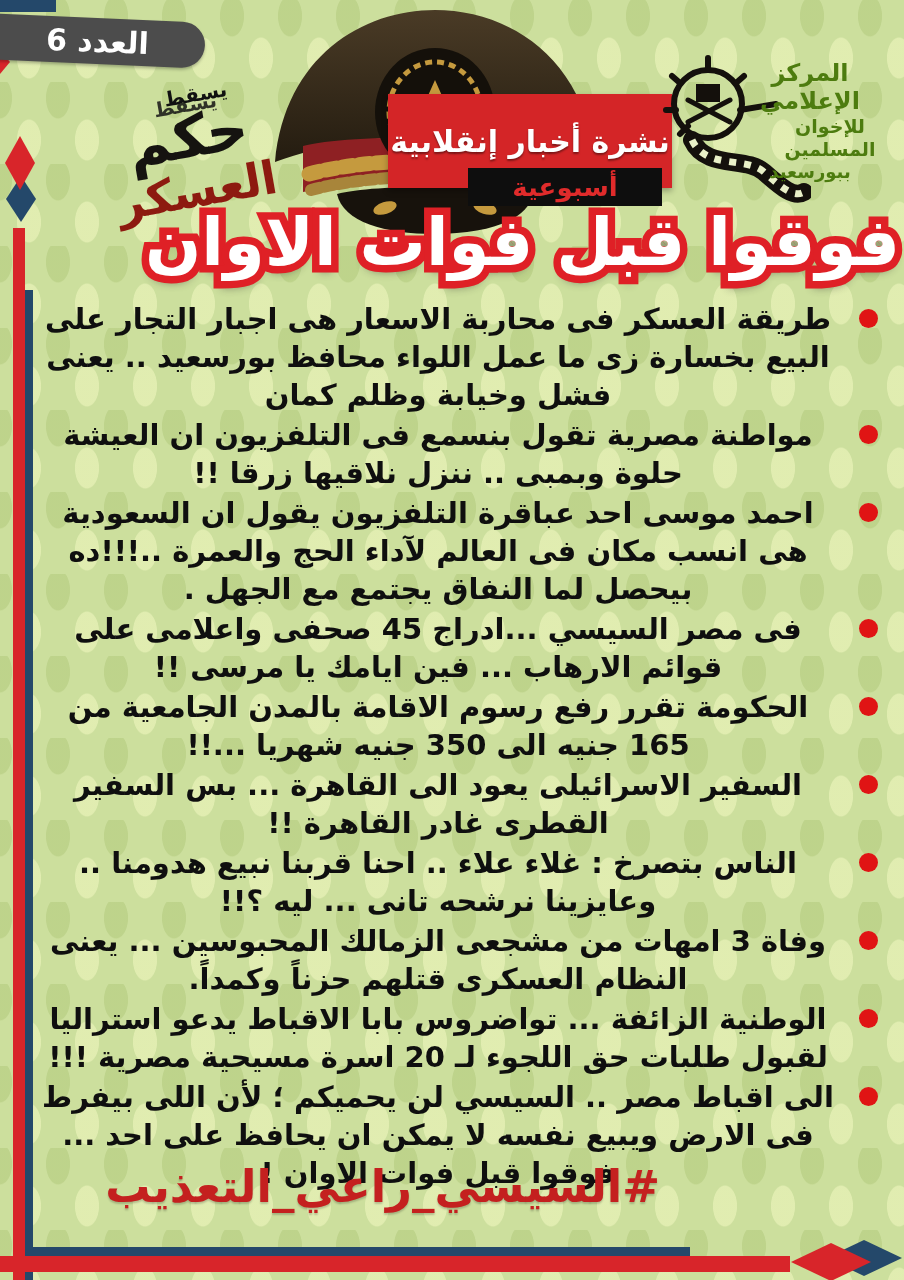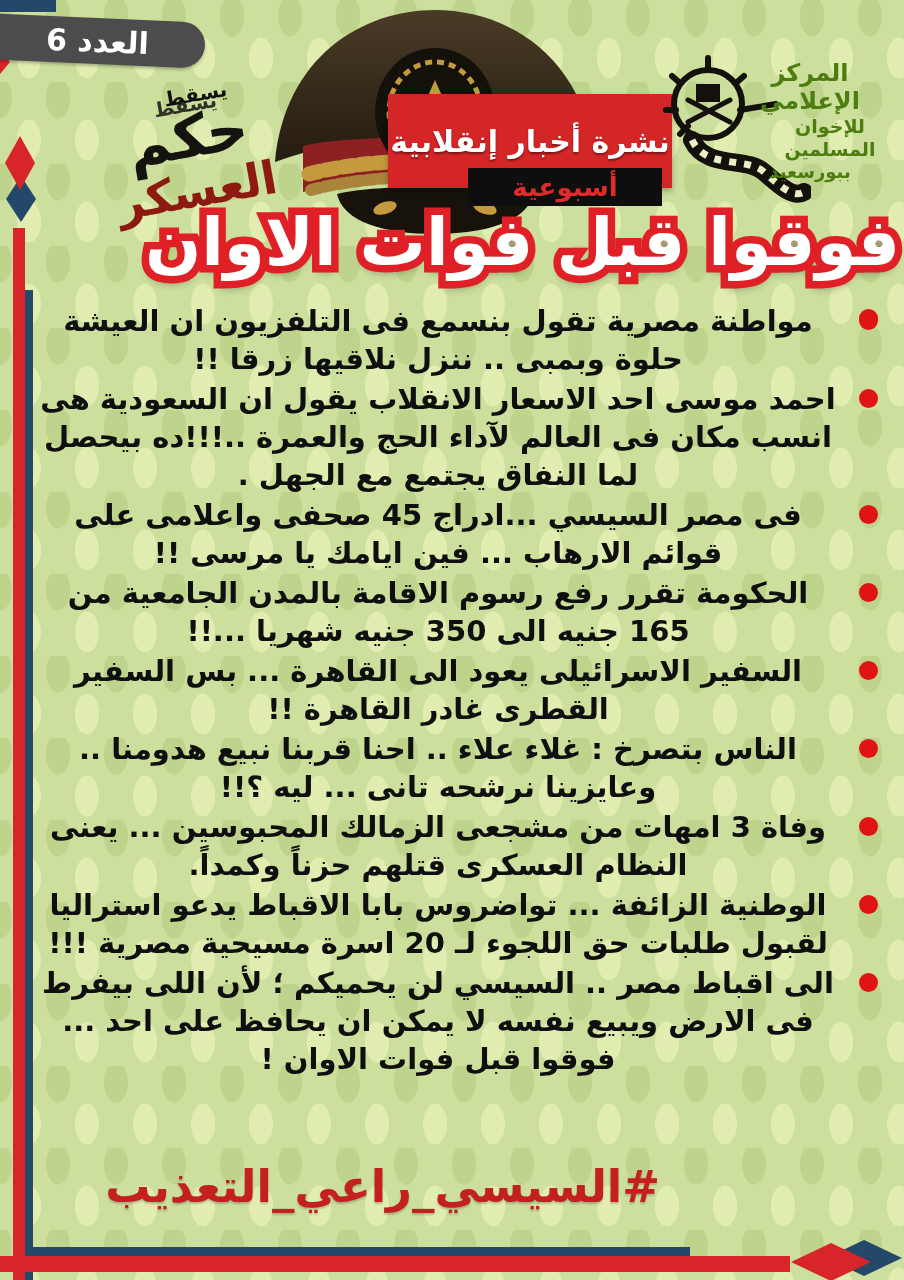--- a/index.html
+++ b/index.html
@@ -151,23 +151,23 @@
     <span class="l3">ببورسعيد</span>
   </div>
 </div>
 
 <div class="title-wrap">
   <span class="title-back">فوقوا قبل فوات الاوان</span>
   <span class="title-front">فوقوا قبل فوات الاوان</span>
 </div>
 
 <ul class="news">
-  <li><span class="dot"></span></li>
+  <li><span class="dot"></span><span>طريقة العسكر فى محاربة الاسعار هى اجبار التجار على البيع بخسارة زى ما عمل اللواء محافظ بورسعيد .. يعنى فشل وخيابة وظلم كمان</span></li>
   <li><span class="dot"></span><span>مواطنة مصرية تقول بنسمع فى التلفزيون ان العيشة حلوة وبمبى .. ننزل نلاقيها زرقا !!</span></li>
-  <li><span class="dot"></span><span>احمد موسى احد الاسعار الانقلاب يقول ان السعودية هى انسب مكان فى العالم لآداء الحج والعمرة ..!!!ده بيحصل لما النفاق يجتمع مع الجهل .</span></li>
+  <li><span class="dot"></span><span>احمد موسى احد عباقرة التلفزيون يقول ان السعودية هى انسب مكان فى العالم لآداء الحج والعمرة ..!!!ده بيحصل لما النفاق يجتمع مع الجهل .</span></li>
   <li><span class="dot"></span><span>فى مصر السيسي ...ادراج 45 صحفى واعلامى على قوائم الارهاب ... فين ايامك يا مرسى !!</span></li>
   <li><span class="dot"></span><span>الحكومة تقرر رفع رسوم الاقامة بالمدن الجامعية من 165 جنيه الى 350 جنيه شهريا ...!!</span></li>
   <li><span class="dot"></span><span>السفير الاسرائيلى يعود الى القاهرة ... بس السفير القطرى غادر القاهرة !!</span></li>
   <li><span class="dot"></span><span>الناس بتصرخ : غلاء علاء .. احنا قربنا نبيع هدومنا .. وعايزينا نرشحه تانى ... ليه ؟!!</span></li>
   <li><span class="dot"></span><span>وفاة 3 امهات من مشجعى الزمالك المحبوسين ... يعنى النظام العسكرى قتلهم حزناً وكمداً.</span></li>
   <li><span class="dot"></span><span>الوطنية الزائفة ... تواضروس بابا الاقباط يدعو استراليا لقبول طلبات حق اللجوء لـ 20 اسرة مسيحية مصرية !!!</span></li>
   <li><span class="dot"></span><span>الى اقباط مصر .. السيسي لن يحميكم ؛ لأن اللى بيفرط فى الارض ويبيع نفسه لا يمكن ان يحافظ على احد ... فوقوا قبل فوات الاوان !</span></li>
 </ul>
 
 <div class="hashtag">#السيسي_راعي_التعذيب</div>

